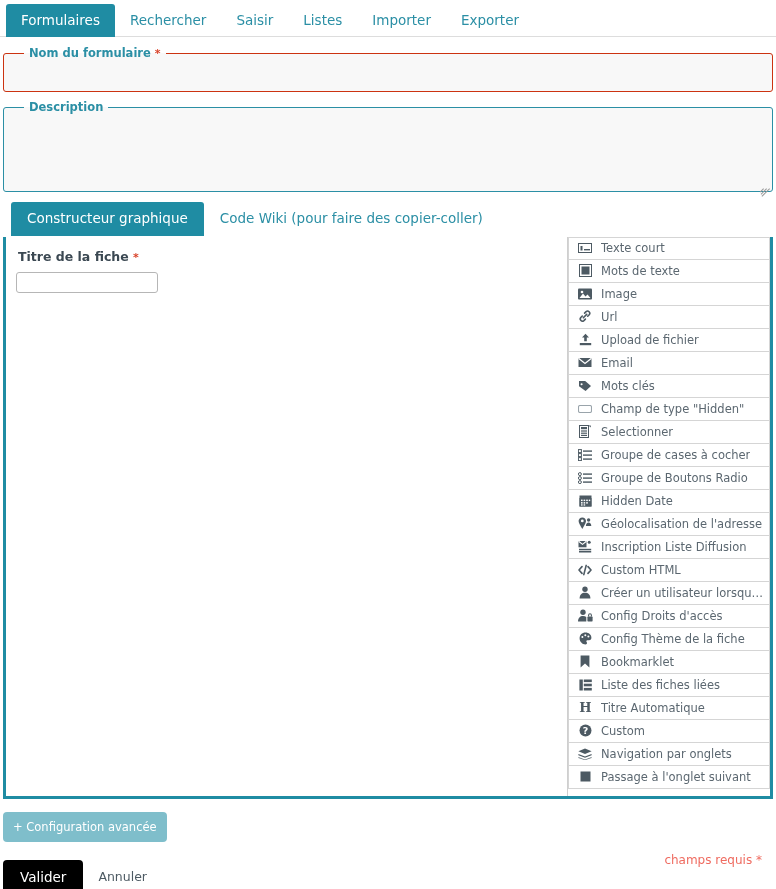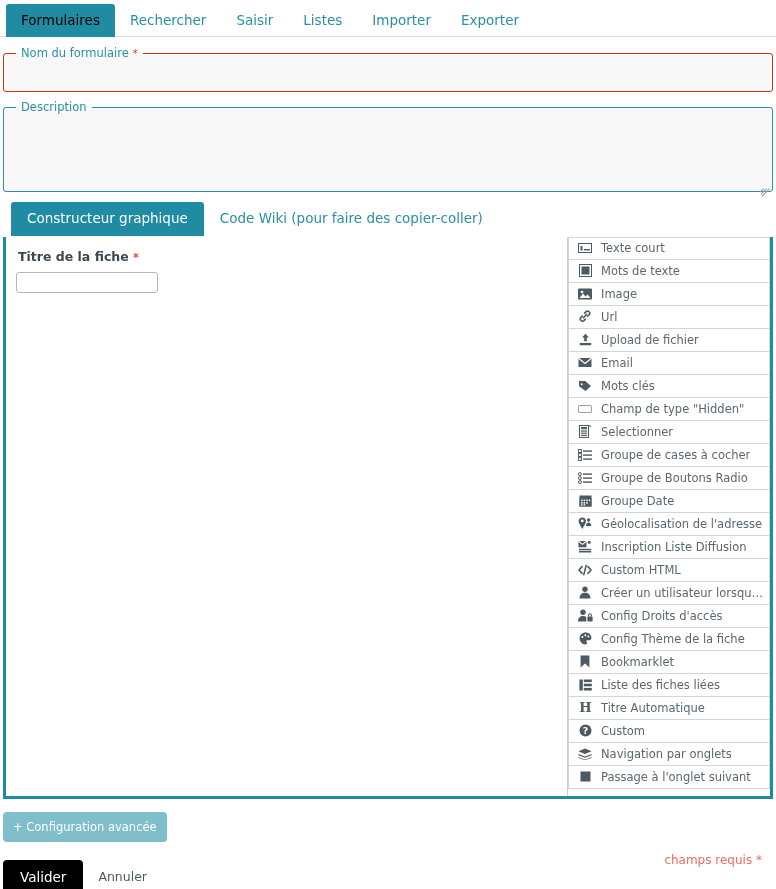--- a/index.html
+++ b/index.html
@@ -26,40 +26,41 @@
     color: #2b8fa5;
     line-height: 1;
     white-space: nowrap;
     cursor: pointer;
     border: 1px solid transparent;
     border-bottom: none;
     margin-bottom: -1px;
   }
   .top-tab.active {
     background: #1f8ca3;
-    color: #000000;
+    color: #ffffff;
     border-radius: 3px 3px 0 0;
   }
 
   
   .fields-area { padding: 11px 3px 0 3px; }
   fieldset {
     border: 1px solid #2b8fa5;
     border-radius: 3px;
     margin: 0 0 10px 0;
     padding: 0;
     background: #f8f8f8;
   }
   fieldset.error { border-color: #cc3311; }
   legend {
     font-size: 11.5px;
     color: #2b8fa5;
-    margin-left: 12px;
+    margin-left: 20px;
     padding: 0 5px;
     line-height: 1;
+    font-weight: bold;
   }
   fieldset.error legend { color: #2b8fa5; }
   .req { color: #d9442b; font-size: 11px; }
   .fs-input {
     width: 100%;
     height: 31px;
     border: none;
     outline: none;
     background: transparent;
     padding: 0 8px;
@@ -421,21 +422,21 @@
               <rect x="7.2" y="5.6" width="1.6" height="1.5"></rect>
               <rect x="9.8" y="5.6" width="1.4" height="1.5"></rect>
               <rect x="2" y="8.1" width="1.6" height="1.5"></rect>
               <rect x="4.6" y="8.1" width="1.6" height="1.5"></rect>
               <rect x="7.2" y="8.1" width="1.6" height="1.5"></rect>
               <rect x="2" y="10.3" width="1.6" height="1.3"></rect>
               <rect x="4.6" y="10.3" width="1.6" height="1.3"></rect>
             </g>
           </svg>
         </span>
-        <span class="pal-text">Groupe Date</span>
+        <span class="pal-text">Hidden Date</span>
       </div>
       <div class="pal-item">
         <span class="pal-icon">
           <svg width="14" height="13" viewBox="0 0 14 13">
             <path d="M4.3 0.6 C6.4 0.6 8 2.2 8 4.1 C8 6.5 4.3 12 4.3 12 C4.3 12 0.6 6.5 0.6 4.1 C0.6 2.2 2.2 0.6 4.3 0.6 Z" fill="#4d5a63"></path>
             <circle cx="4.3" cy="3.9" r="1.4" fill="#fff"></circle>
             <circle cx="10.6" cy="3" r="1.7" fill="#4d5a63"></circle>
             <path d="M7.9 9 C7.9 6.7 9.1 5.5 10.6 5.5 C12.1 5.5 13.3 6.7 13.3 9 Z" fill="#4d5a63"></path>
           </svg>
         </span>

